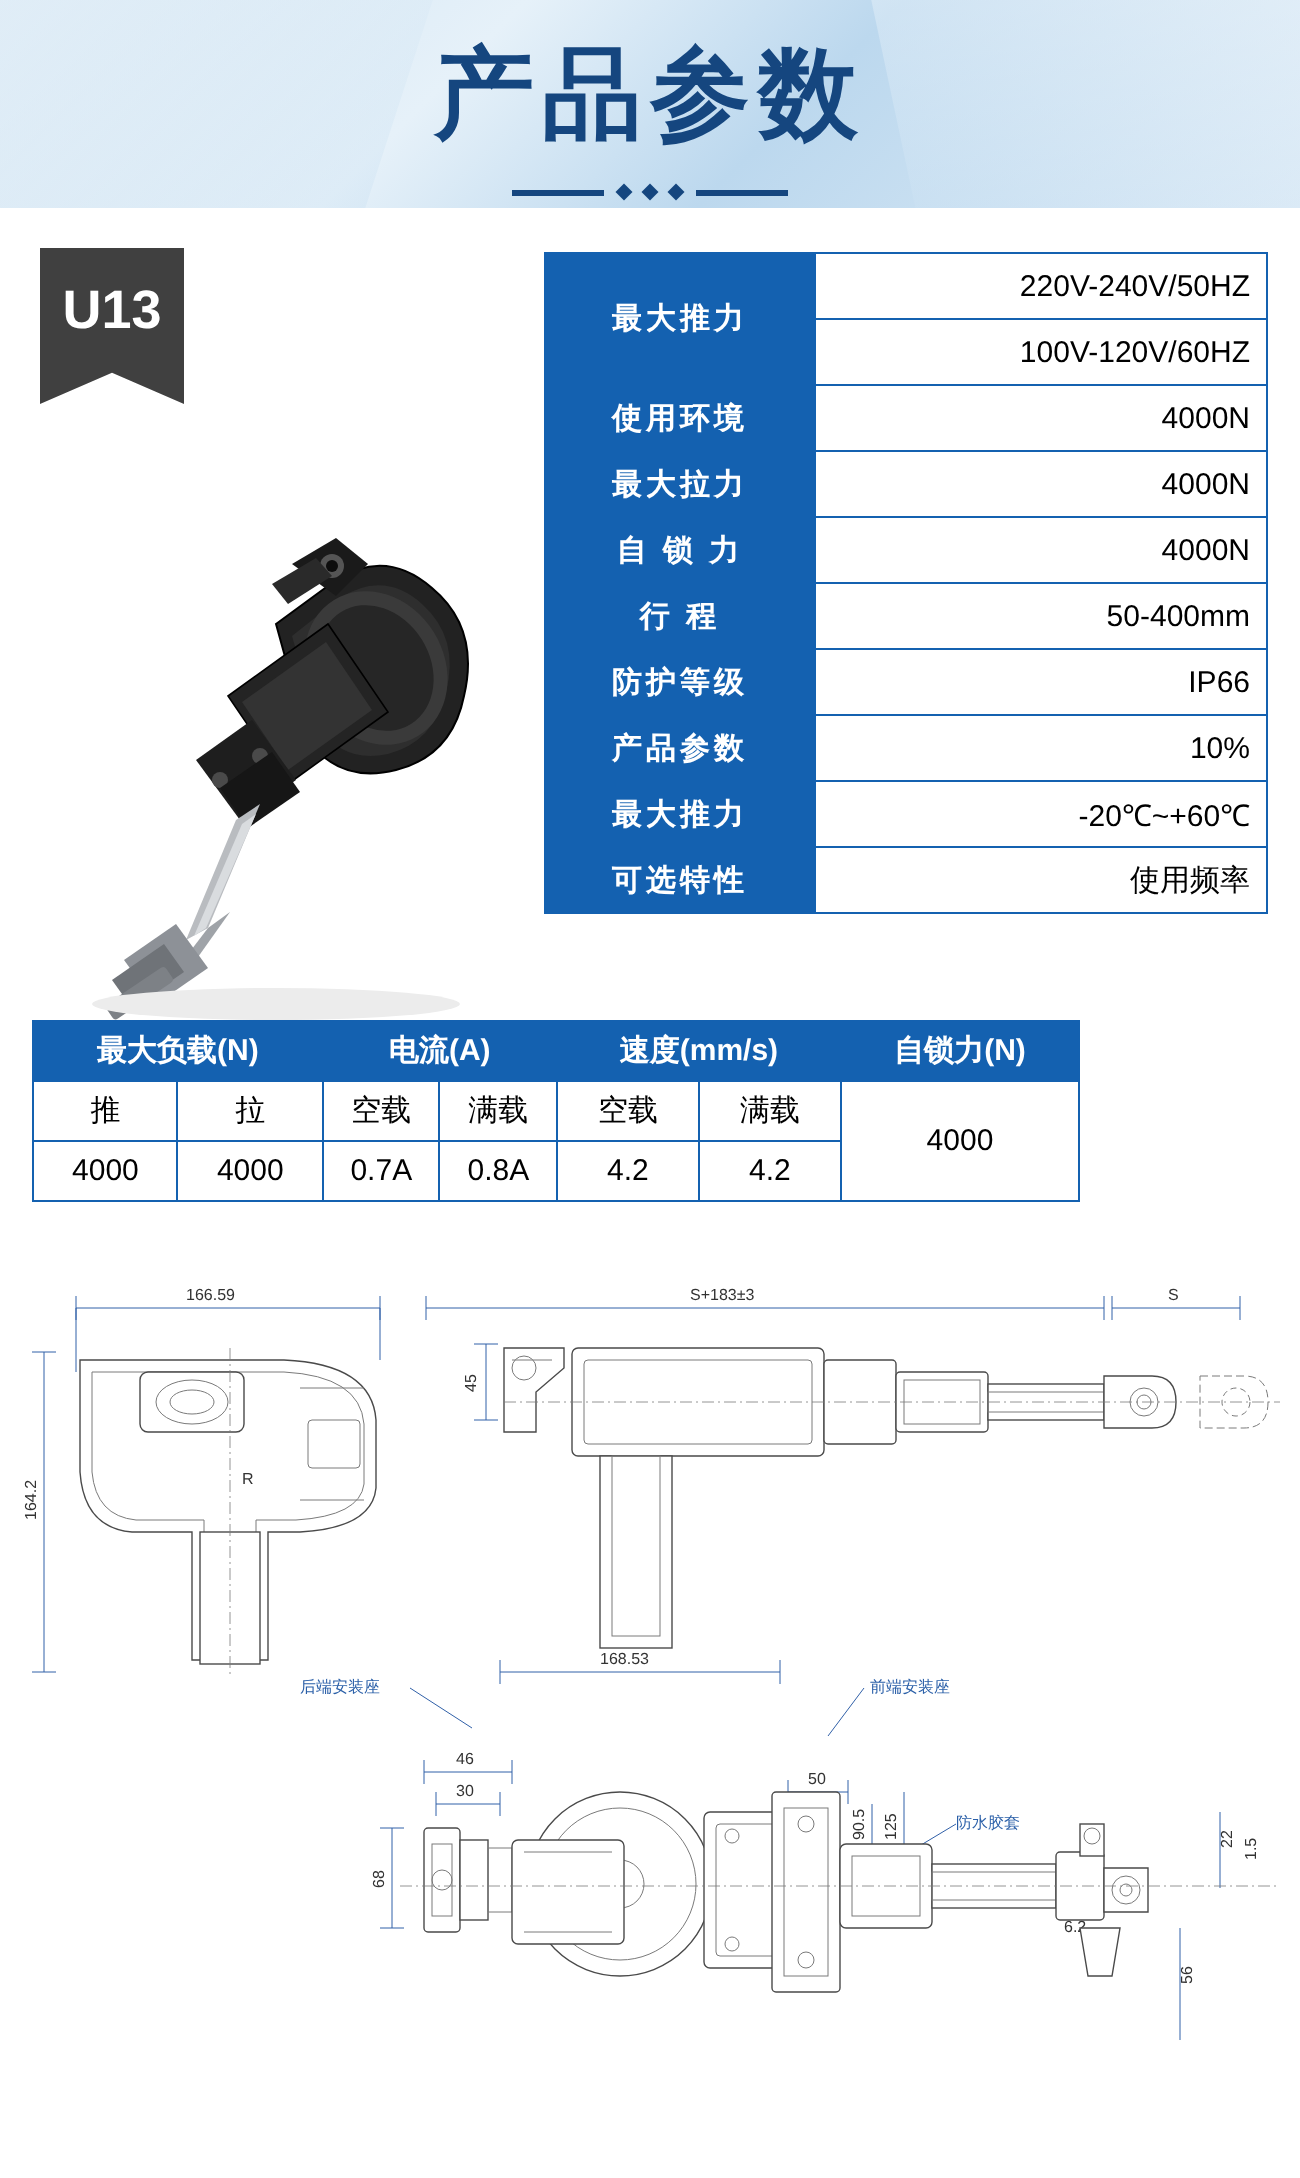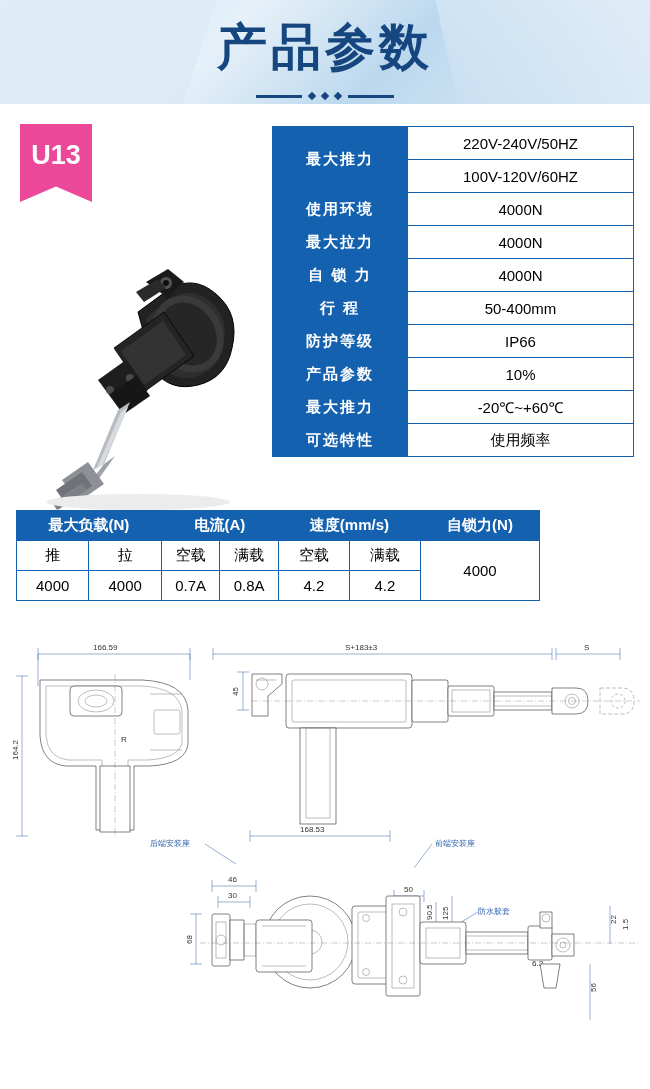--- a/index.html
+++ b/index.html
@@ -56,21 +56,21 @@
 
   
   .content{ position:relative; width:650px; }
 
   .left-col{
     position:absolute; left:0; top:8px; width:268px; height:400px;
   }
   .badge{
     position:absolute; left:20px; top:12px;
     width:72px; height:78px;
-    background:#ec4899;
+    background:#404040;
     color:#fff;
     font-size:27px;
     font-weight:bold;
     text-align:center;
     line-height:62px;
     clip-path: polygon(0 0, 100% 0, 100% 100%, 50% 80%, 0 100%);
   }
   .product-photo{
     position:absolute; left:18px; top:30px; width:240px; height:370px;
   }
@@ -88,21 +88,21 @@
     padding:0 8px;
   }
   .spec-label{
     width:135px;
     text-align:center;
     color:#fff;
     background:#1461b0;
     font-weight:bold;
     letter-spacing:2px;
   }
-  .spec-value{ text-align:center; padding-left:14px; color:#000; }
+  .spec-value{ text-align:right; padding-left:14px; color:#000; }
 
   
   .load-table{
     position:absolute; left:16px; top:406px;
     width:524px;
     border-collapse:collapse;
   }
   .load-table th, .load-table td{
     border:1px solid #1461b0;
     text-align:center;

